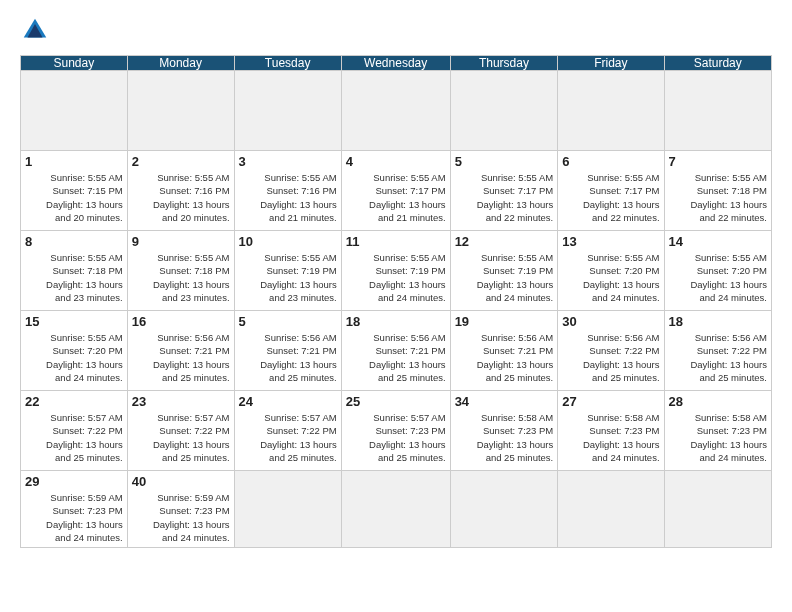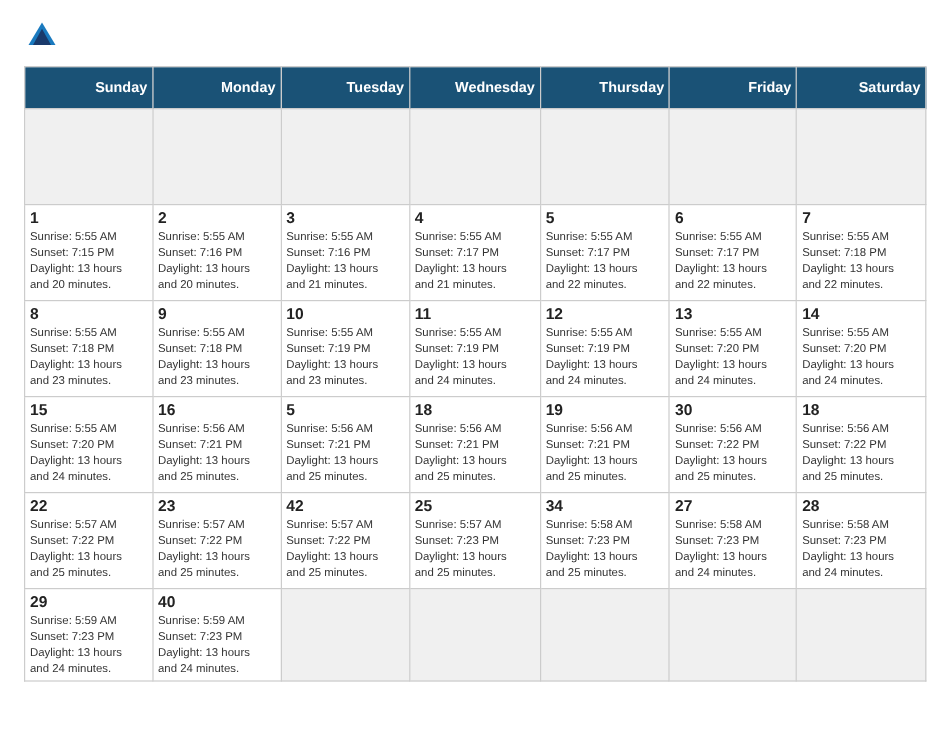--- a/index.html
+++ b/index.html
@@ -44,24 +44,24 @@
       color: #555;
     }
     .calendar {
       width: 100%;
       border-collapse: collapse;
       font-size: 10px;
     }
     .calendar th {
       background: #1a5276;
       color: #fff;
-      padding: 10px 4px;
-      text-align: right;
+      padding: 0 4px;
+      text-align: center;
       font-size: 12px;
-      font-weight: bold;
+      font-weight: normal;
       border: 1px solid #ccc;
     }
     .calendar td {
       vertical-align: top;
       border: 1px solid #ccc;
       padding: 3px 4px;
       width: 113px;
       height: 80px;
       background: #fff;
     }
@@ -72,20 +72,21 @@
       font-size: 13px;
       font-weight: bold;
       color: #222;
       display: block;
       margin-bottom: 2px;
     }
     .day-info {
       font-size: 9.5px;
       color: #333;
       line-height: 1.4;
+      text-align: right;
     }
     .last-row td {
       height: 60px;
     }
   </style>
 </head>
 <body>
 
 <div class="page">
   <div class="header">
@@ -289,21 +290,21 @@
 and 25 minutes.</div>
           </td>
           <td>
             <span class="day-num">23</span>
             <div class="day-info" style="white-space: pre-line;">Sunrise: 5:57 AM
 Sunset: 7:22 PM
 Daylight: 13 hours
 and 25 minutes.</div>
           </td>
           <td>
-            <span class="day-num">42</span>
+            <span class="day-num">24</span>
             <div class="day-info" style="white-space: pre-line;">Sunrise: 5:57 AM
 Sunset: 7:22 PM
 Daylight: 13 hours
 and 25 minutes.</div>
           </td>
           <td>
             <span class="day-num">25</span>
             <div class="day-info" style="white-space: pre-line;">Sunrise: 5:57 AM
 Sunset: 7:23 PM
 Daylight: 13 hours

